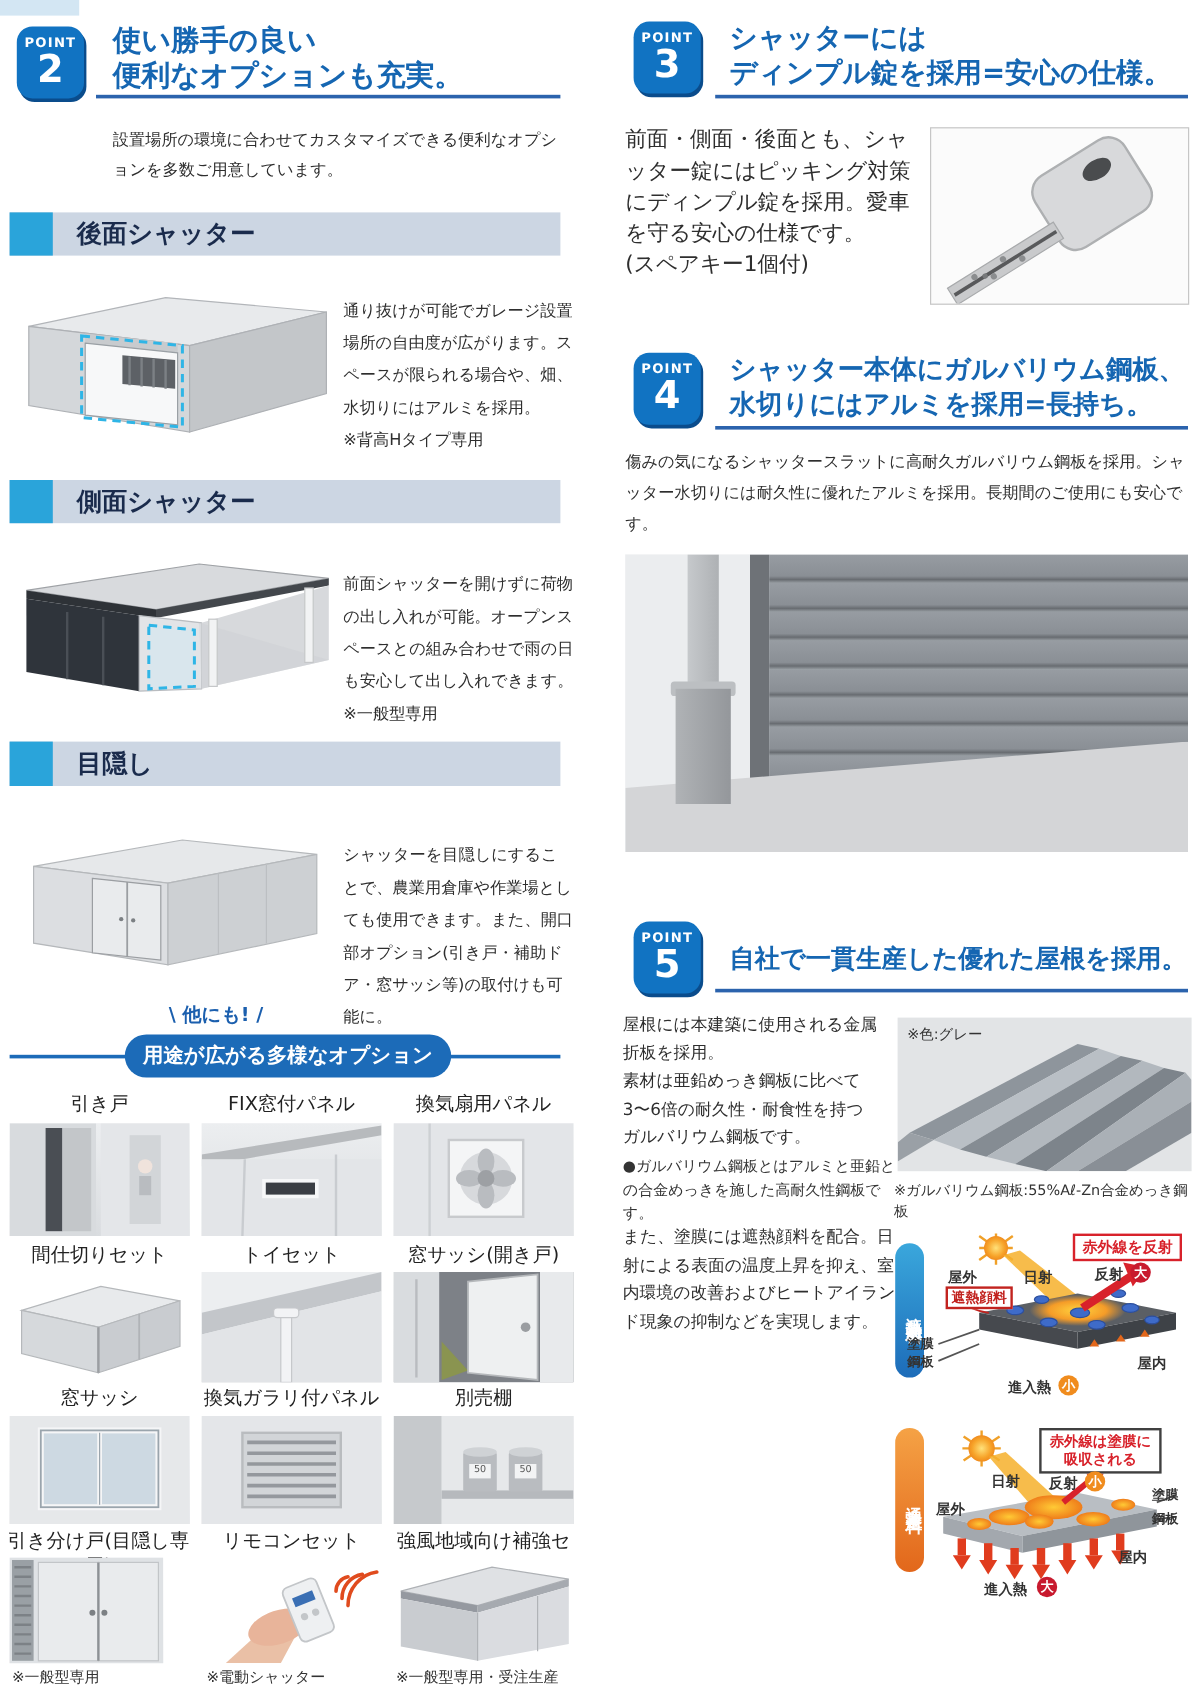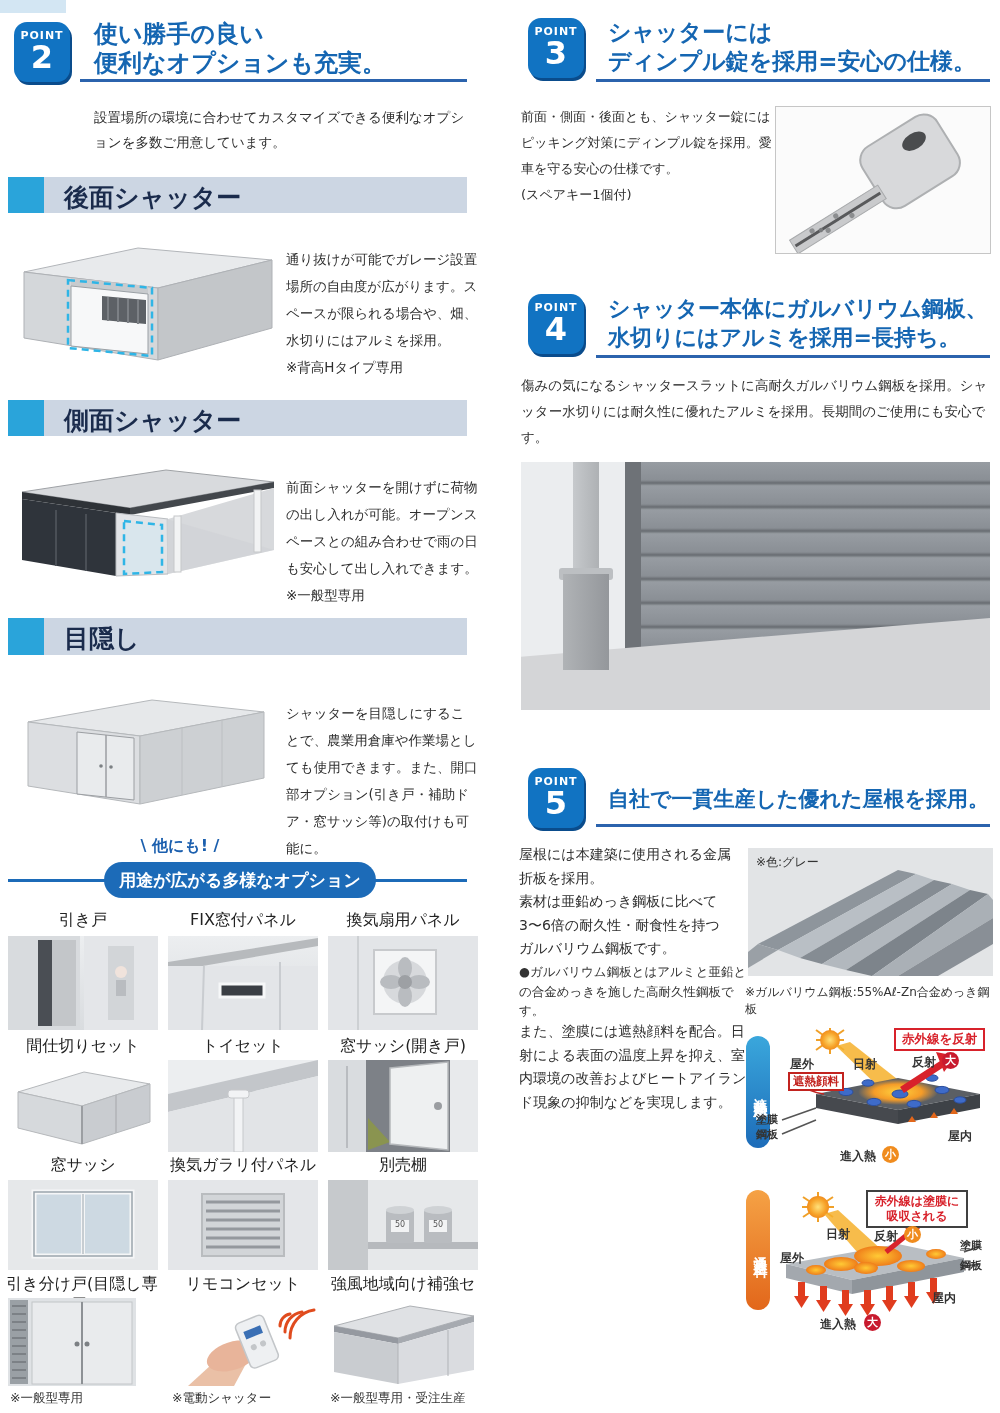--- a/index.html
+++ b/index.html
@@ -12,24 +12,24 @@
             box-shadow:2px 3px 0 0 #0a4c8c; color:#fff; text-align:center; }
   .pbadge .pt { display:block; font-size:11px; font-weight:bold; letter-spacing:1px; margin-top:7px; }
   .pbadge .pn { display:block; font-size:32px; font-weight:bold; line-height:30px; }
 
   .ptitle { font-weight:bold; color:#1566b2; }
   .ptitle span { display:block; }
   .rule { height:3px; background:#2b63ad; }
 
   .secbar { background:#ccd6e3; height:36px; }
   .secbar .cy { position:absolute; left:0; top:0; width:36px; height:100%; background:#2aa4da; }
-  .secbar .st { position:absolute; left:56px; top:4px; font-size:25px; font-weight:bold; color:#1a2b4c; }
+  .secbar .st { position:absolute; left:56px; top:4px; font-size:21px; font-weight:bold; color:#1a2b4c; }
 
   .body-s { font-size:13.5px; color:#2e2e2e; line-height:27px; }
-  .body-m { font-size:13px; color:#2e2e2e; line-height:26px; }
+  .body-m { font-size:18px; color:#2e2e2e; line-height:26px; }
   .note-line { display:block; }
 
   .callout { font-size:16px; font-weight:bold; color:#1b5fae; text-align:center; }
   .pill { background:#1c6bb8; border-radius:18px; color:#fff; font-size:17px; font-weight:bold;
           text-align:center; line-height:36px; }
   .bline { height:3px; background:#1c6bb8; }
 
   .optlabel { font-size:16px; color:#222; text-align:center; font-weight:500; }
   .optcap { font-size:12.5px; color:#333; }
   .thumb { background:linear-gradient(#eceef0,#d9dcdf); overflow:hidden; }

